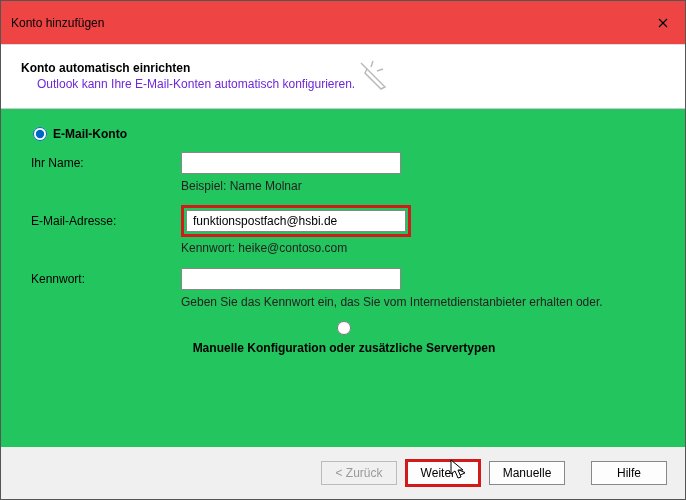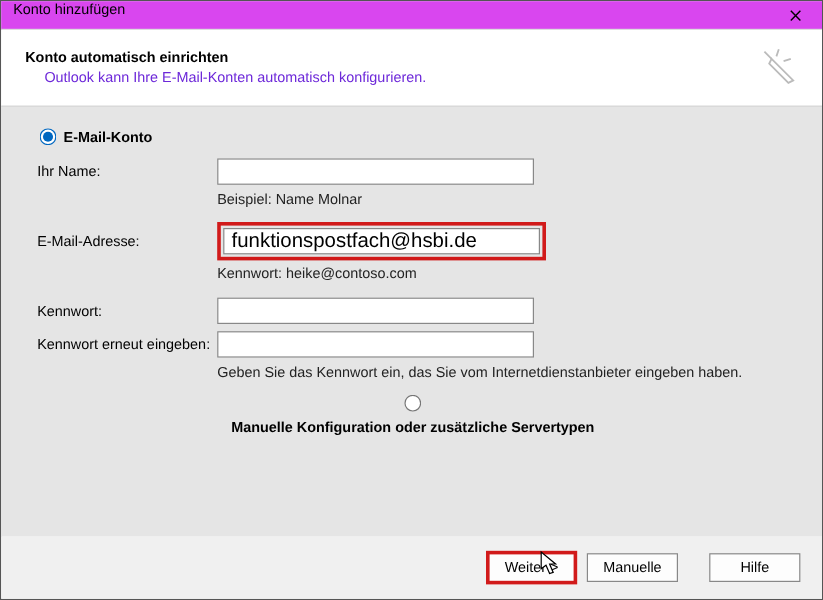--- a/index.html
+++ b/index.html
@@ -13,64 +13,63 @@
   }
   .window {
     width: 686px;
     height: 500px;
     border: 1px solid #555;
     display: flex;
     flex-direction: column;
     position: relative;
   }
   .titlebar {
-    height: 24px;
-    display: flex;
-    align-items: flex-start;
+    height: 44px;
+    display: flex;
+    align-items: center;
     justify-content: space-between;
     padding: 0 8px 0 10px;
-    background: #d946ef;
+    background: #ef4444;
     border-bottom: 1px solid #ddd;
   }
   .titlebar .title { font-size: 12px; color: #000; }
   .close-btn {
     width: 28px; height: 24px;
     display: flex; align-items: center; justify-content: center;
     font-size: 13px; color: #000; cursor: pointer;
   }
   .header {
     padding: 12px 20px 14px 20px;
     background: #fff;
     border-bottom: 1px solid #ccc;
     display: flex;
-    justify-content: space-between;
     align-items: center;
   }
   .header-text h2 { font-size: 12px; font-weight: 700; color: #000; margin-bottom: 2px; }
   .header-text p { font-size: 12px; color: #6d28d9; padding-left: 16px; }
   .header-icon svg { stroke: #bbb; }
   .body {
     flex: 1;
-    background: #e5e5e5;
+    background: #22c55e;
     padding: 18px 30px 10px 30px;
     position: relative;
   }
   .radio-row { display: flex; align-items: center; gap: 6px; margin-bottom: 10px; margin-left: 2px; }
   .radio-row input[type=radio] { width: 14px; height: 14px; accent-color: #0067c0; }
   .radio-row label { font-weight: 700; font-size: 12px; cursor: pointer; }
   .form-grid { margin-top: 4px; }
   .form-row { display: flex; align-items: center; margin-bottom: 4px; min-height: 24px; }
   .form-row .lbl { width: 150px; font-size: 12px; color: #000; }
   .form-row input[type=text], .form-row input[type=password] {
-    width: 264px; height: 22px;
+    width: 220px; height: 22px;
     border: 1px solid #888;
     background: #fff;
     padding: 1px 6px;
     font-family: inherit;
-    font-size: 17px;
+    font-size: 12px;
     outline: none;
   }
   .hint-row { display: flex; margin-bottom: 12px; }
   .hint-row .spacer { width: 150px; }
   .hint-row .hint { font-size: 12px; color: #222; }
   .highlight-frame {
     border: 3px solid #d11a1a;
     display: inline-block;
     padding: 2px;
   }
@@ -166,39 +165,36 @@
       </div>
       <div class="hint-row">
         <div class="spacer"></div>
         <div class="hint">Kennwort: heike@contoso.com</div>
       </div>
 
       <div class="form-row">
         <div class="lbl">Kennwort:</div>
         <input type="password" value="" style="">
       </div>
-      <div class="form-row">
-        <div class="lbl">Kennwort erneut eingeben:</div>
-        <input type="password" value="" style="">
-      </div>
       <div class="hint-row">
         <div class="spacer"></div>
-        <div class="hint">Geben Sie das Kennwort ein, das Sie vom Internetdienstanbieter eingeben haben.</div>
+        <div class="hint">Geben Sie das Kennwort ein, das Sie vom Internetdienstanbieter erhalten oder.</div>
       </div>
 
     </div>
 
     <div class="radio-row secondary">
       <input type="radio" id="r2" name="acct" style="">
       <label for="r2">Manuelle Konfiguration oder zusätzliche Servertypen</label>
     </div>
 
   </div>
 
   <div class="footer">
+    <button class="btn" disabled="">&lt; Zurück</button>
     <button class="btn highlight">Weiter &gt;</button>
     <button class="btn">Manuelle</button>
     <div class="footer-gap"></div>
     <button class="btn">Hilfe</button>
   </div>
 
   <div class="cursor-overlay">
     <svg width="18" height="22" viewBox="0 0 18 22">
       <path d="M2 2 L2 16 L6 13 L9 20 L12 19 L9 12 L14 12 Z" fill="#fff" stroke="#000" stroke-width="1"></path>
     </svg>

